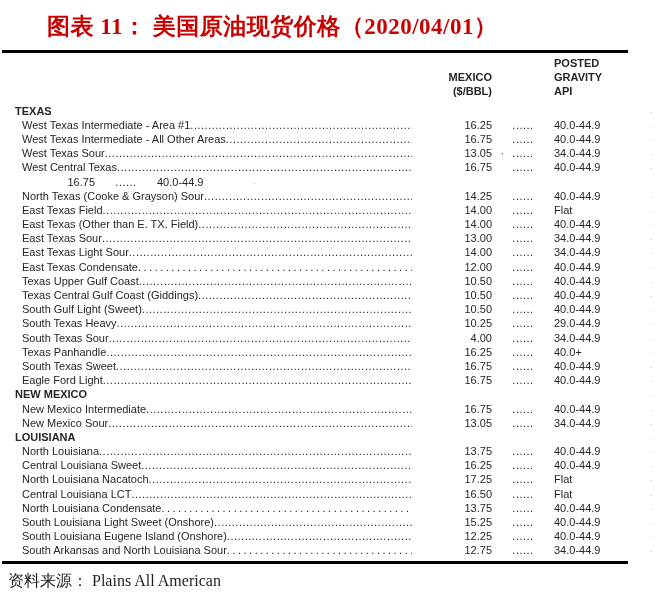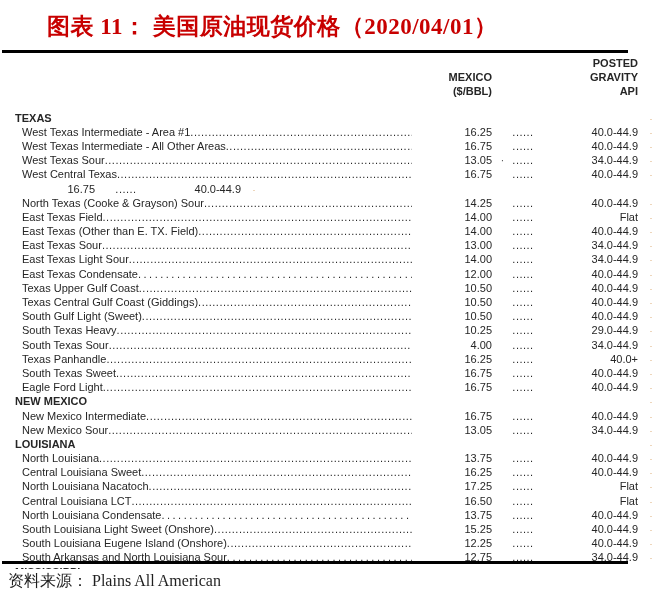--- a/index.html
+++ b/index.html
@@ -33,27 +33,27 @@
   }
   .c-leader.wide::after {
     content:"..........................................................................................";
     letter-spacing:2.5px;
   }
   .section .c-name { padding-left:0; font-weight:bold; }
   .section .c-leader::after { content:none; }
   .c-price { width:80px; text-align:right; position:relative; white-space:nowrap; }
   .c-note { position:absolute; right:-12px; top:1px; font-size:10px; color:#4a4a4a; }
   .c-sep { width:62px; text-align:center; letter-spacing:0.5px; }
-  .c-grav { width:84px; text-align:right; white-space:nowrap; }
+  .c-grav { width:84px; text-align:left; white-space:nowrap; }
   .c-cut { width:26px; text-align:center; }
   .c-cut::after { content:"·"; color:rgba(211,152,84,0.85); font-size:9px; }
   .hrow { font-weight:bold; }
   .hrow .c-cut::after { content:none; }
 
-  .body-block { margin-top:12px; }
+  .body-block { margin-top:5px; }
   .clip-row { height:4px; overflow:hidden; font-weight:bold; line-height:14.2px; }
 
   .footer {
     position:absolute; left:8px; top:571px;
     font-family:"Liberation Serif", serif; font-size:16px; color:#1f1f1f;
     white-space:nowrap;
   }
 </style>
 </head>
 <body>

